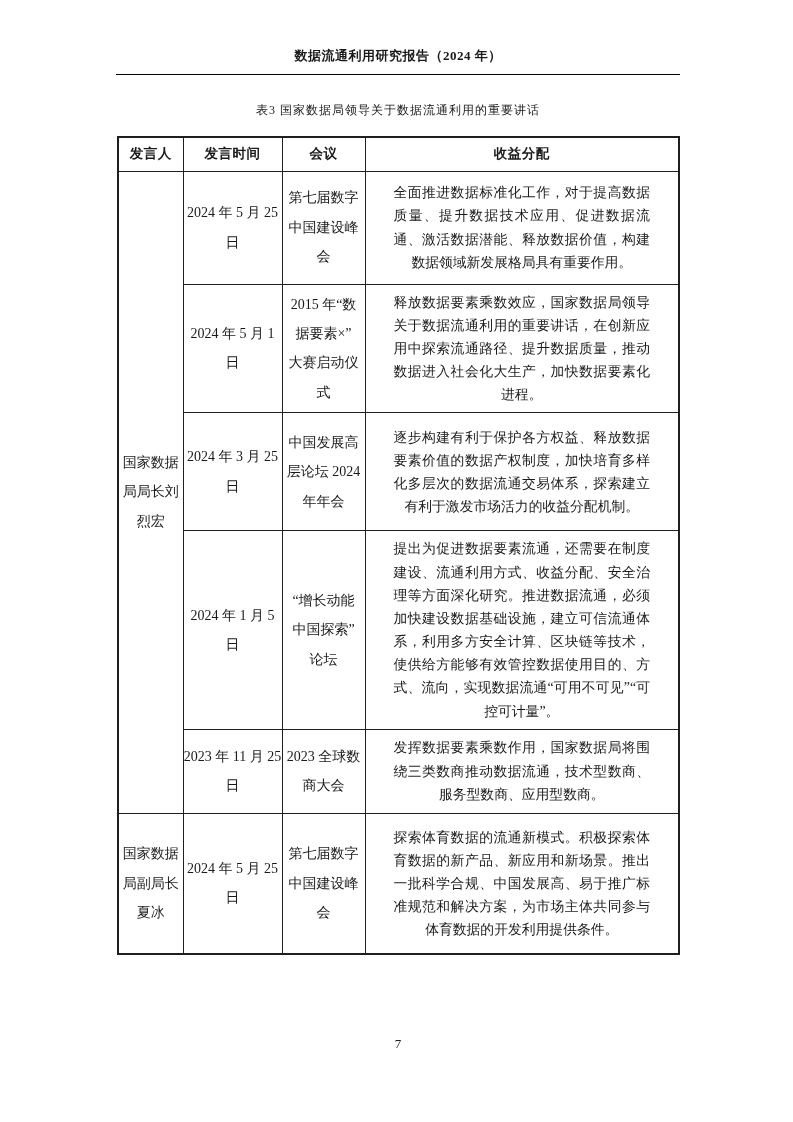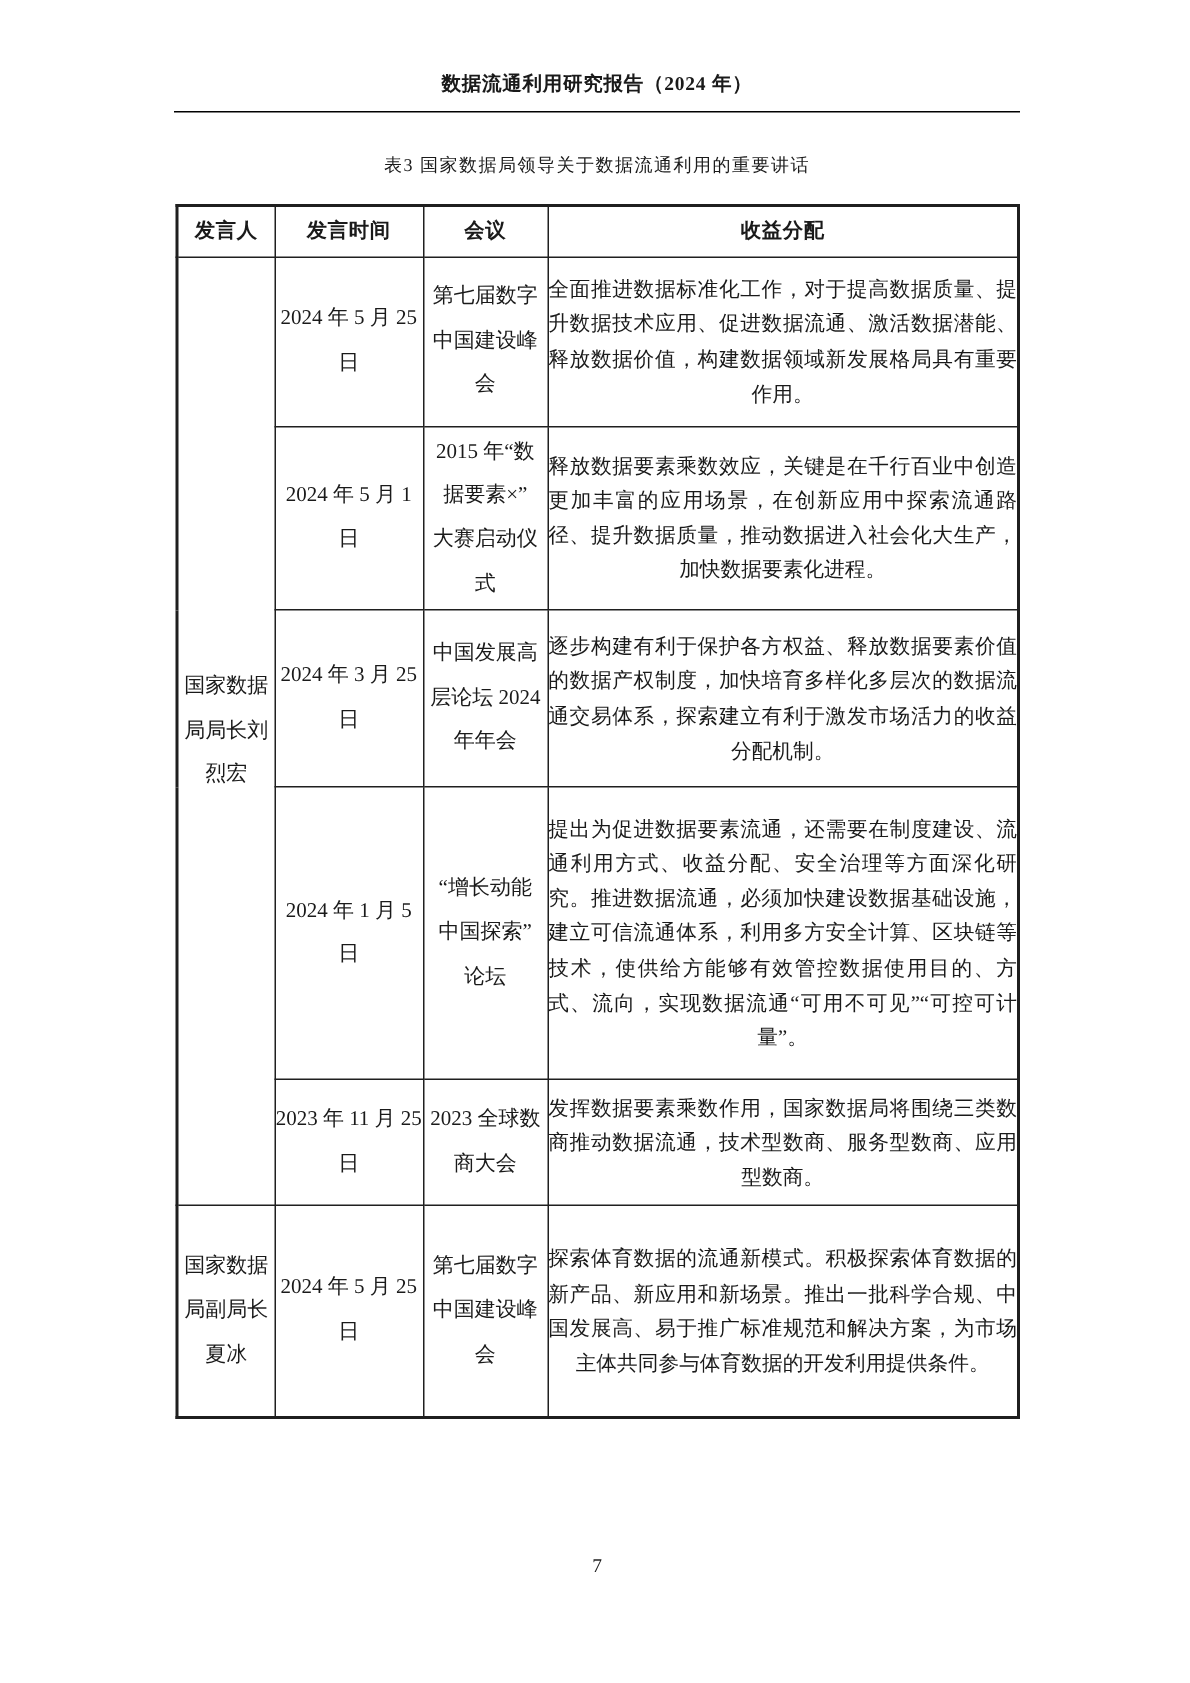--- a/index.html
+++ b/index.html
@@ -44,21 +44,21 @@
   tr.row-5   { height: 84px; }
   tr.row-6   { height: 141px; }
   td.speaker, td.time, td.meeting {
     white-space: pre-line; text-align: center;
     font-size: 14px; line-height: 2.1;
   }
   td.points {
     text-align: justify; text-align-last: center;
     text-justify: inter-character;
     font-size: 13.8px; line-height: 1.68;
-    padding: 6px 0;
+    padding: 6px 28px;
     margin-top: 24px;
   }
   .page-number {
     position: absolute; top: 1036px; left: 117px; width: 562px;
     text-align: center; font-size: 13px;
   }
 </style>
 </head>
 <body>
 
@@ -93,21 +93,21 @@
 会</td>
       <td class="points">全面推进数据标准化工作，对于提高数据质量、提升数据技术应用、促进数据流通、激活数据潜能、释放数据价值，构建数据领域新发展格局具有重要作用。</td>
     </tr>
     <tr class="row-2">
       <td class="time">2024 年 5 月 1
 日</td>
       <td class="meeting">2015 年“数
 据要素×”
 大赛启动仪
 式</td>
-      <td class="points">释放数据要素乘数效应，关键是在千行百业中创造更加丰富的应用场景，在创新应用中探索流通路径、提升数据质量，推动数据进入社会化大生产，加快数据要素化进程。</td>
+      <td class="points">释放数据要素乘数效应，国家数据局领导关于数据流通利用的重要讲话，在创新应用中探索流通路径、提升数据质量，推动数据进入社会化大生产，加快数据要素化进程。</td>
     </tr>
     <tr class="row-3">
       <td class="time">2024 年 3 月 25
 日</td>
       <td class="meeting">中国发展高
 层论坛 2024
 年年会</td>
       <td class="points">逐步构建有利于保护各方权益、释放数据要素价值的数据产权制度，加快培育多样化多层次的数据流通交易体系，探索建立有利于激发市场活力的收益分配机制。</td>
     </tr>
     <tr class="row-4">

